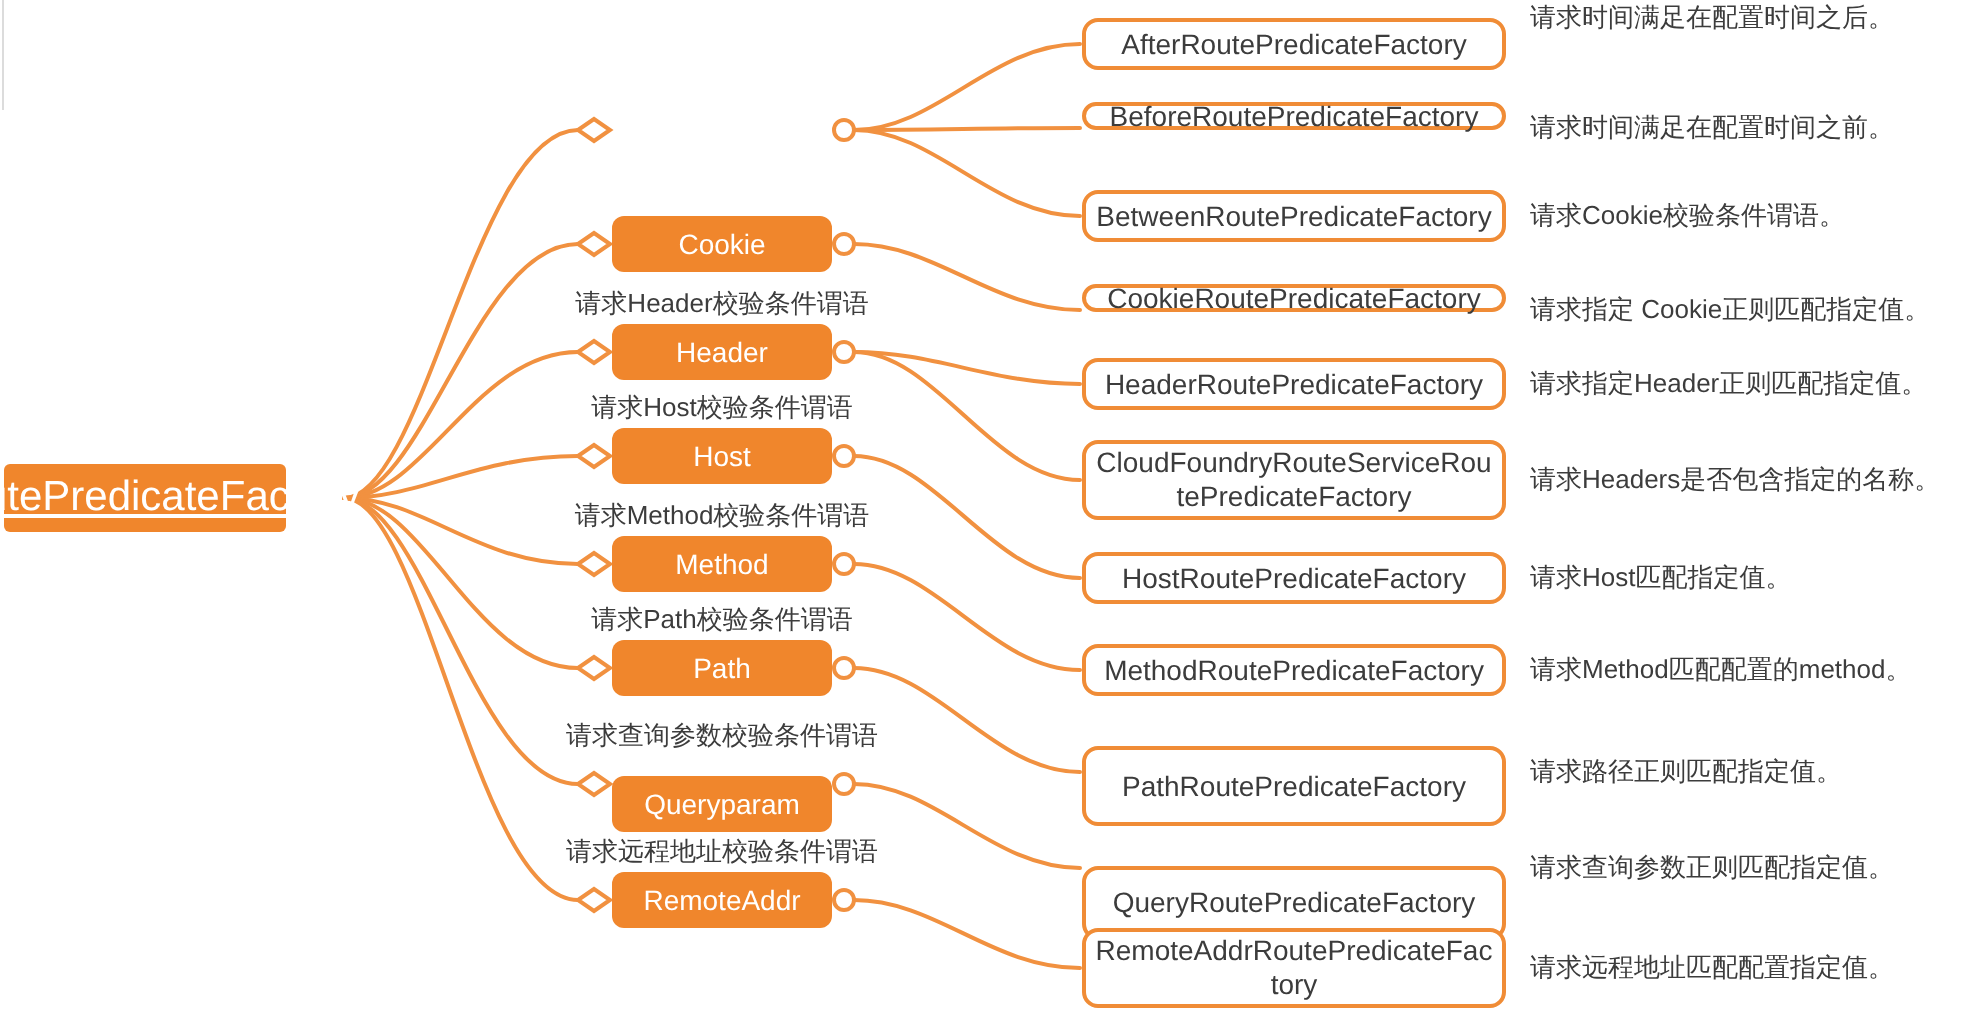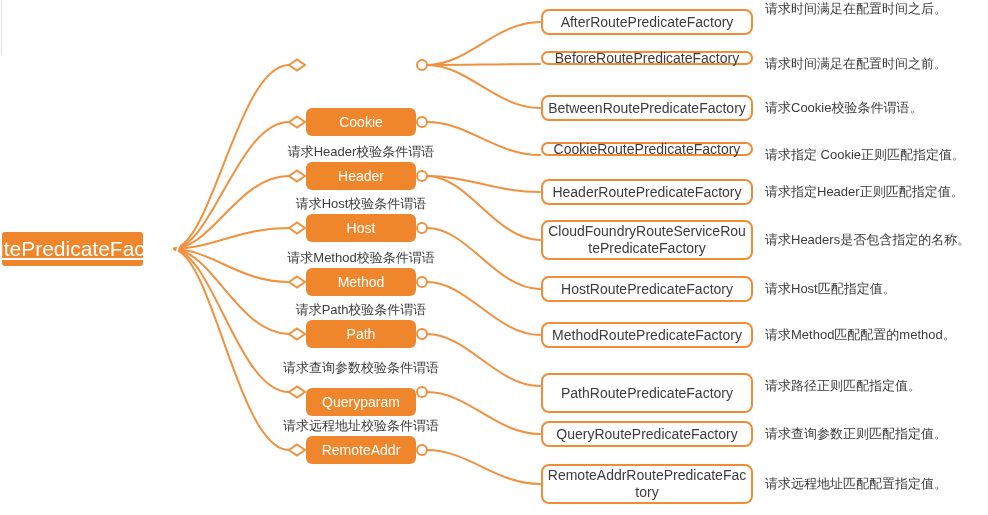--- a/index.html
+++ b/index.html
@@ -111,21 +111,21 @@
 
   <div class="leaf" style="top:9px;height:26px">AfterRoutePredicateFactory</div>
   <div class="leaf" style="top:51px;height:14px">BeforeRoutePredicateFactory</div>
   <div class="leaf" style="top:95px;height:26px">BetweenRoutePredicateFactory</div>
   <div class="leaf" style="top:142px;height:14px">CookieRoutePredicateFactory</div>
   <div class="leaf" style="top:179px;height:26px">HeaderRoutePredicateFactory</div>
   <div class="leaf" style="top:220px;height:40px">CloudFoundryRouteServiceRoutePredicateFactory</div>
   <div class="leaf" style="top:276px;height:26px">HostRoutePredicateFactory</div>
   <div class="leaf" style="top:322px;height:26px">MethodRoutePredicateFactory</div>
   <div class="leaf" style="top:373px;height:40px">PathRoutePredicateFactory</div>
-  <div class="leaf" style="top:421px;height:26px">QueryRoutePredicateFactory</div>
+  <div class="leaf" style="top:433px;height:37px">QueryRoutePredicateFactory</div>
   <div class="leaf" style="top:464px;height:40px">RemoteAddrRoutePredicateFactory</div>
 
   <div class="desc" style="top:0">请求时间满足在配置时间之后。</div>
   <div class="desc" style="top:55px">请求时间满足在配置时间之前。</div>
   <div class="desc" style="top:99px">请求Cookie校验条件谓语。</div>
   <div class="desc" style="top:146px">请求指定 Cookie正则匹配指定值。</div>
   <div class="desc" style="top:183px">请求指定Header正则匹配指定值。</div>
   <div class="desc" style="top:231px">请求Headers是否包含指定的名称。</div>
   <div class="desc" style="top:280px">请求Host匹配指定值。</div>
   <div class="desc" style="top:326px">请求Method匹配配置的method。</div>

